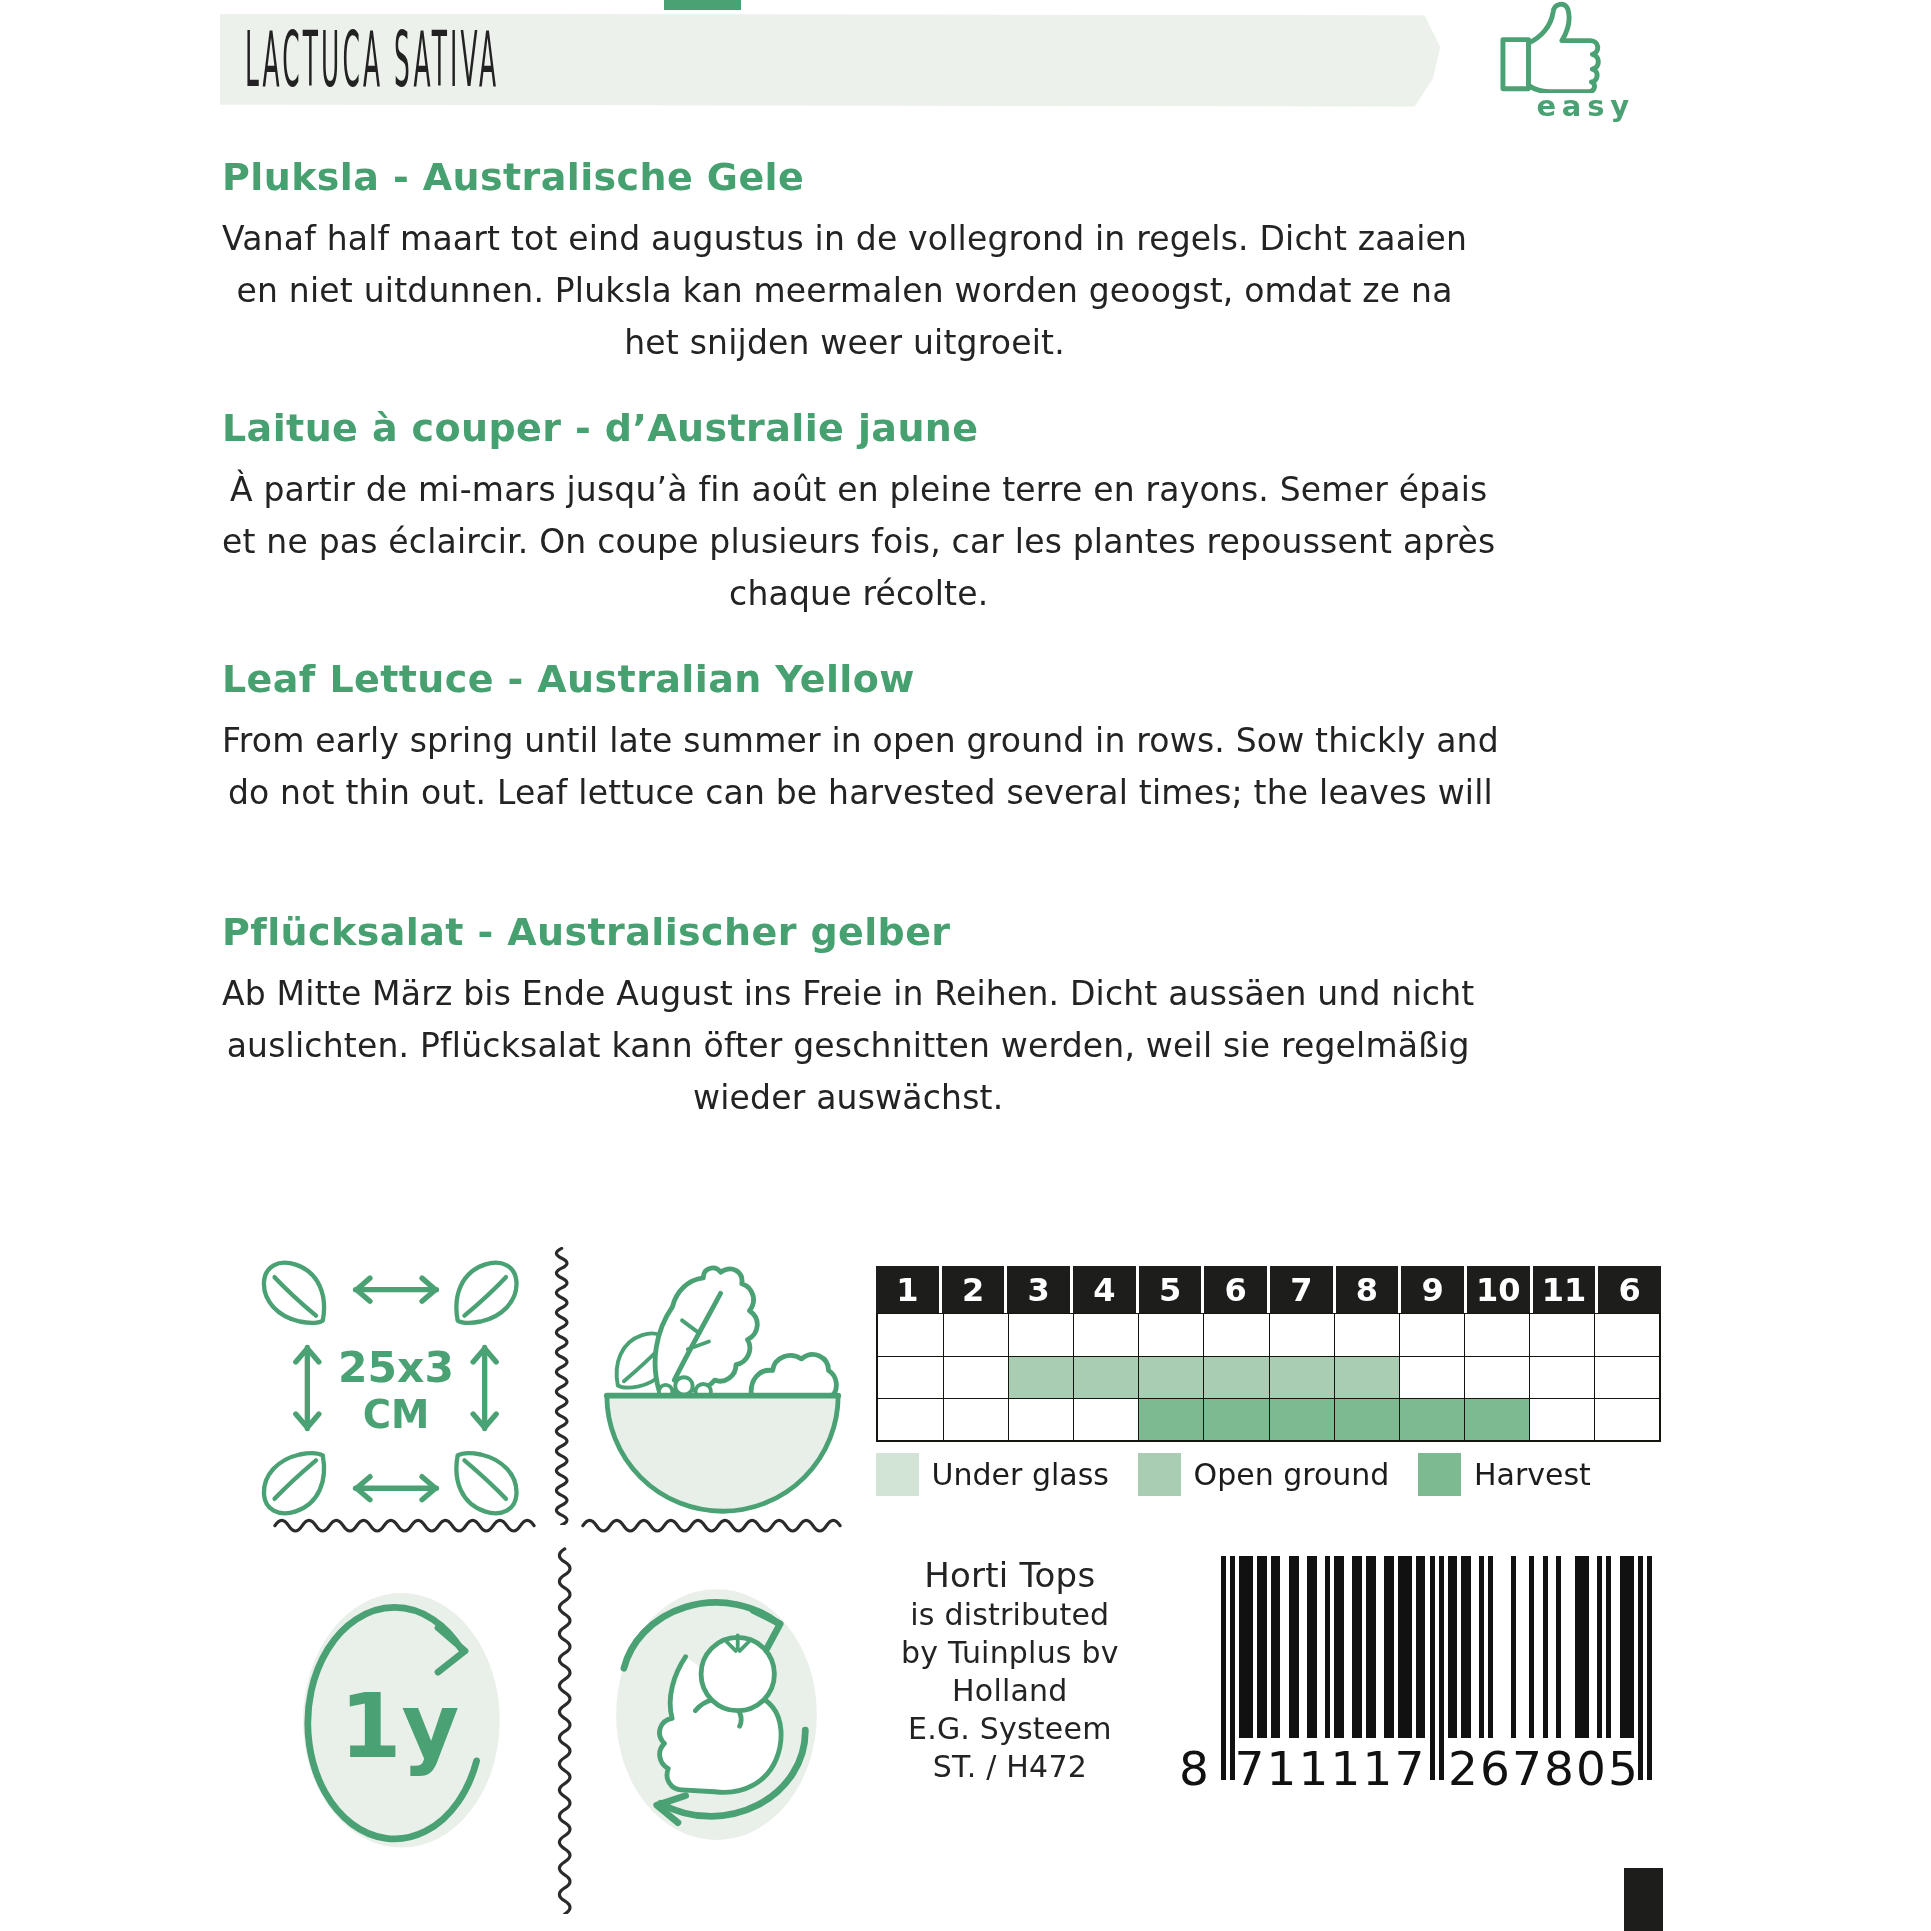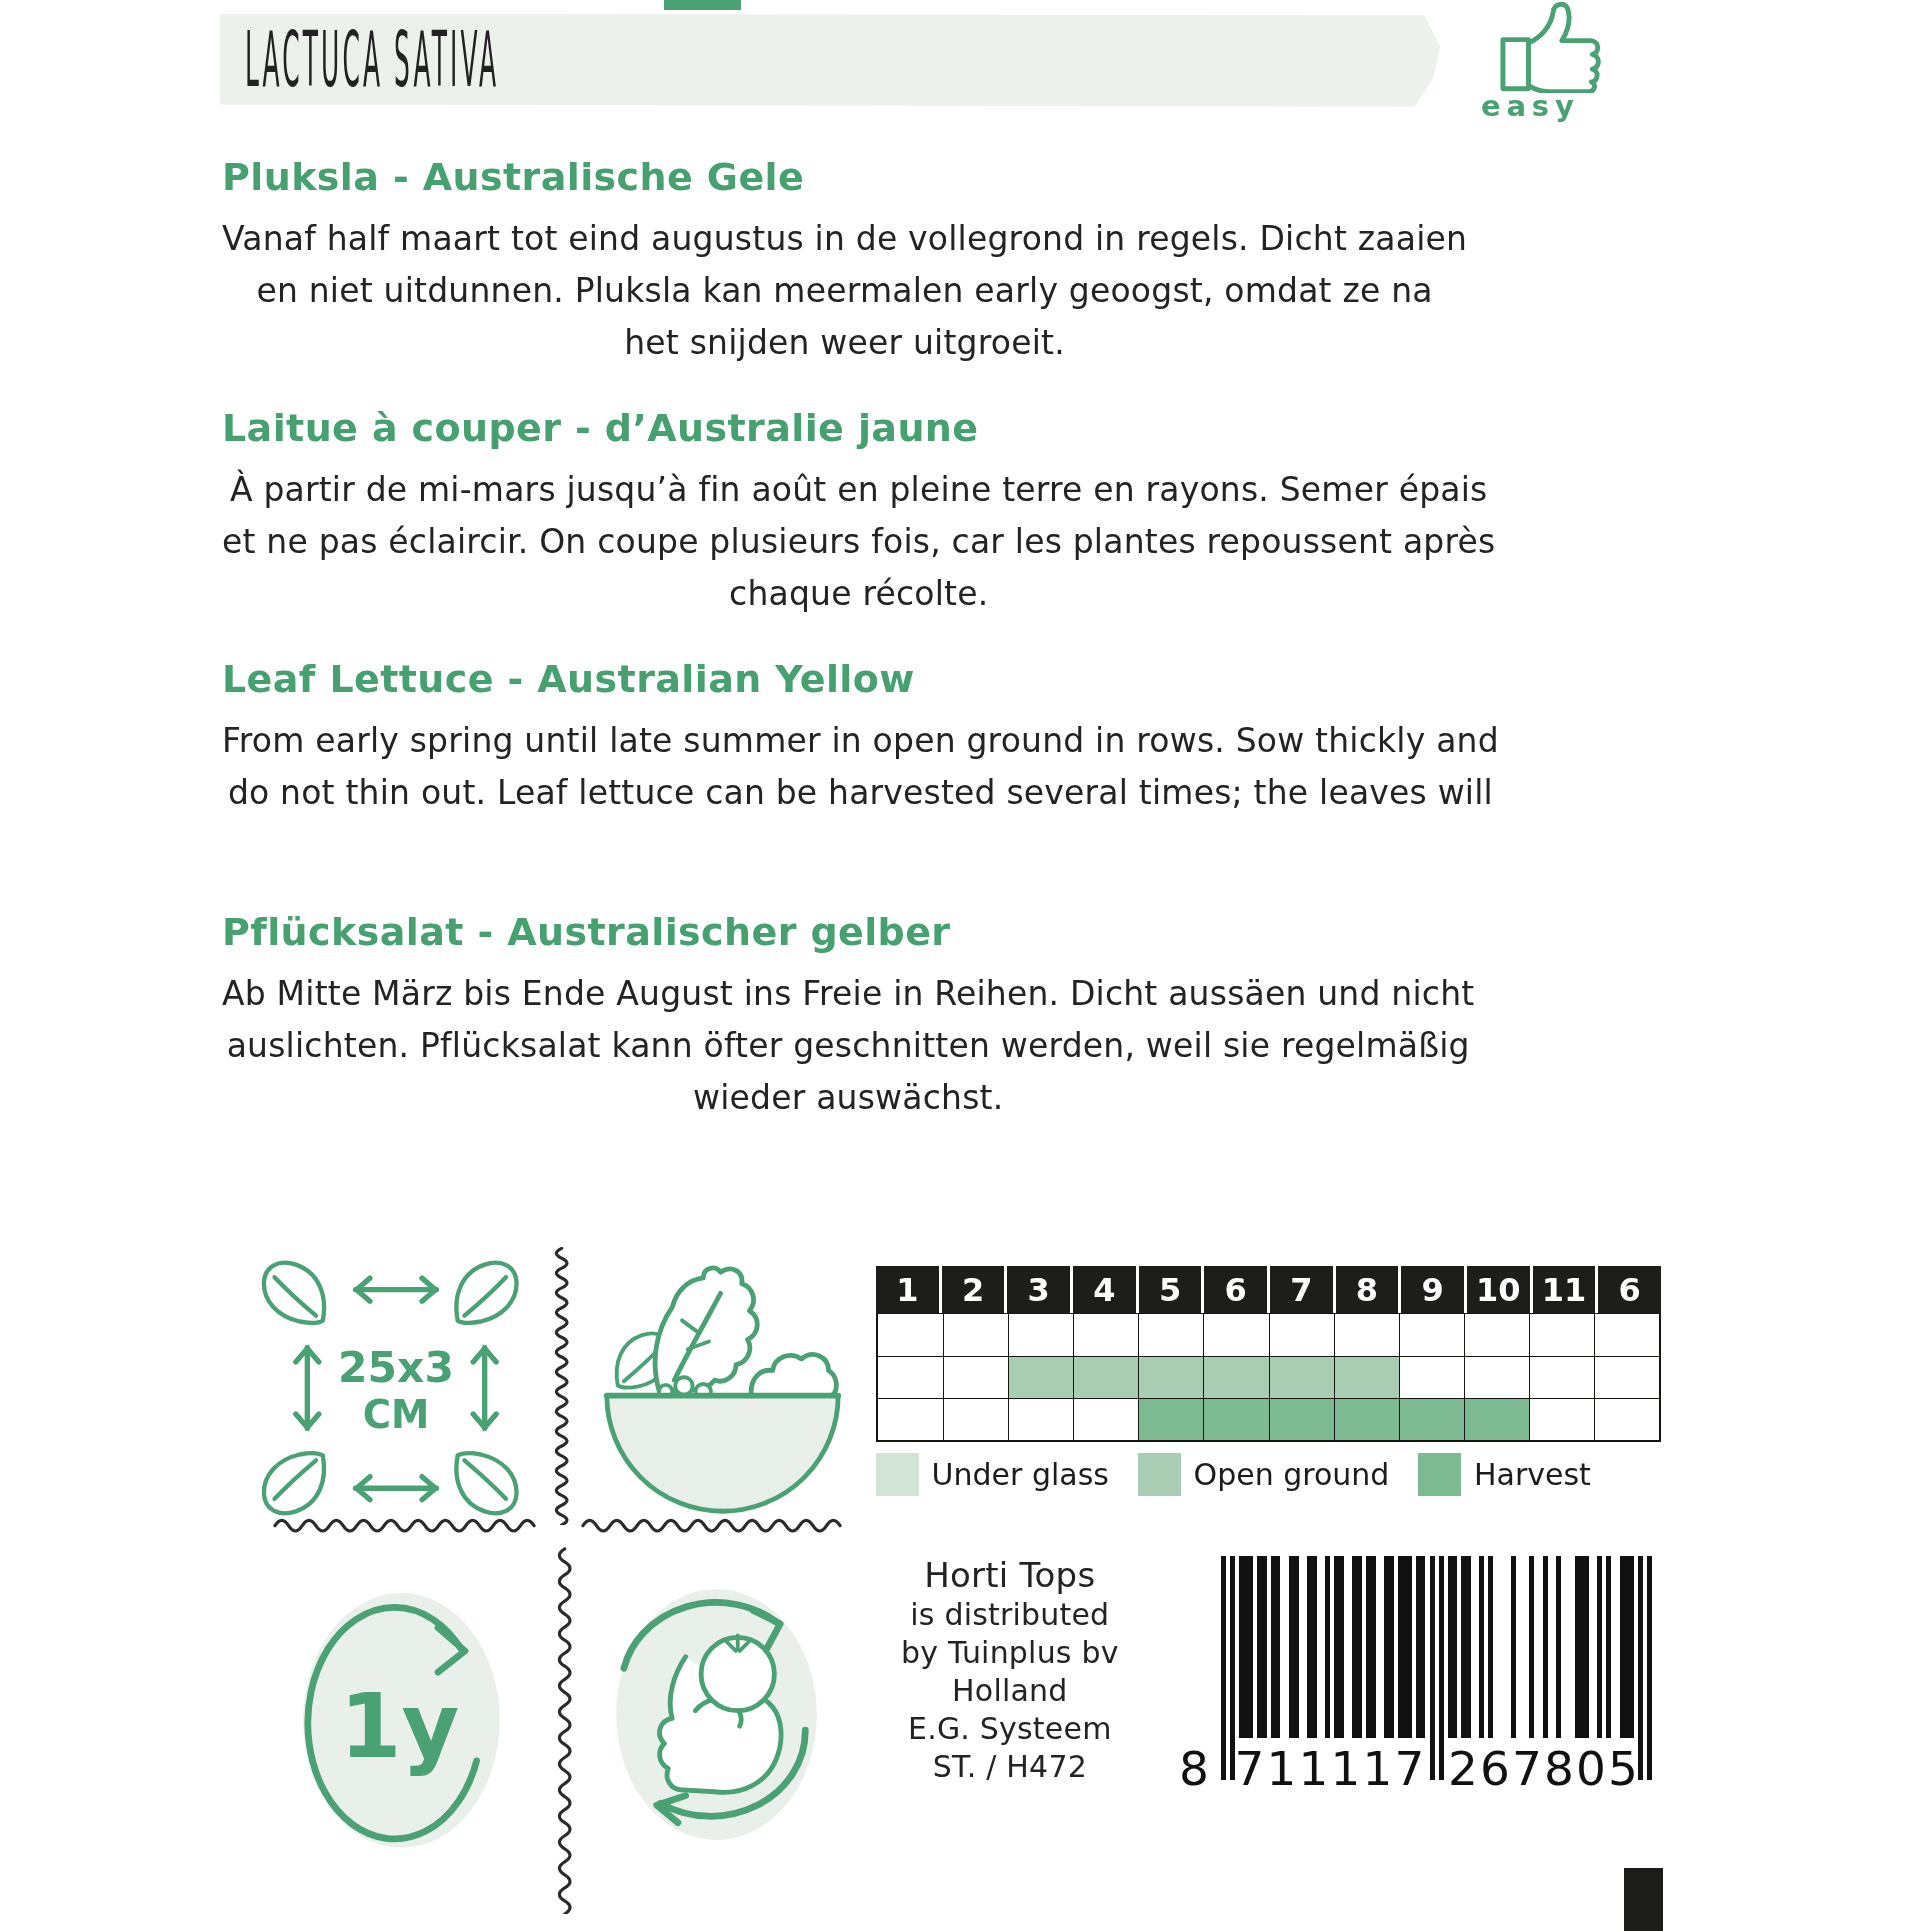--- a/index.html
+++ b/index.html
@@ -8,21 +8,21 @@
 
   
   .top-mark{position:absolute;left:664px;top:0;width:77px;height:9.7px;background:#4aa173;}
   .title-band{position:absolute;left:220px;top:13.5px;width:1224px;height:93px;background:#edf1ec;
               clip-path:polygon(0 0,98.4% 2%,99.7% 36%,99.1% 70%,97.6% 100%,0 98%);}
   .title{position:absolute;left:245px;top:15.4px;height:89px;display:flex;align-items:center;}
   .title-inner{display:inline-block;font-size:39px;font-weight:400;color:#222;letter-spacing:4.8px;
                transform:scale(0.64,1.95);transform-origin:0 50%;white-space:nowrap;}
 
   
-  .easy-box{position:absolute;left:1481px;top:0;width:154px;text-align:left;}
+  .easy-box{position:absolute;left:1481px;top:0;width:154px;text-align:right;}
   .easy-box svg{display:block;margin:0 auto;}
   .easy-label{font-size:29px;font-weight:700;color:#4aa173;letter-spacing:5.8px;margin-top:-3.9px;}
 
   
   .section{position:absolute;left:222px;}
   .section h2{margin:0 0 13.5px 0;font-size:38px;font-weight:700;color:#46a06f;letter-spacing:0.4px;}
   .bodyline{font-size:33px;line-height:52px;color:#232323;white-space:nowrap;letter-spacing:0.2px;text-align:center;}
   .s1{top:155px}.s2{top:406px}.s3{top:657px}.s4{top:910px}
 
   
@@ -99,21 +99,21 @@
         <rect x="4" y="40" width="26" height="50"></rect>
       </g>
     </svg>
     <div class="easy-label">easy</div>
   </div>
 
   <div class="section s1">
     <h2>Pluksla - Australische Gele</h2>
     <div>
         <div class="bodyline">Vanaf half maart tot eind augustus in de vollegrond in regels. Dicht zaaien</div>
-        <div class="bodyline">en niet uitdunnen. Pluksla kan meermalen early geoogst, omdat ze na</div>
+        <div class="bodyline">en niet uitdunnen. Pluksla kan meermalen worden geoogst, omdat ze na</div>
         <div class="bodyline">het snijden weer uitgroeit.</div>
       </div>
   </div>
   <div class="section s2">
     <h2>Laitue à couper - d’Australie jaune</h2>
     <div>
         <div class="bodyline">À partir de mi-mars jusqu’à fin août en pleine terre en rayons. Semer épais</div>
         <div class="bodyline">et ne pas éclaircir. On coupe plusieurs fois, car les plantes repoussent après</div>
         <div class="bodyline">chaque récolte.</div>
       </div>

